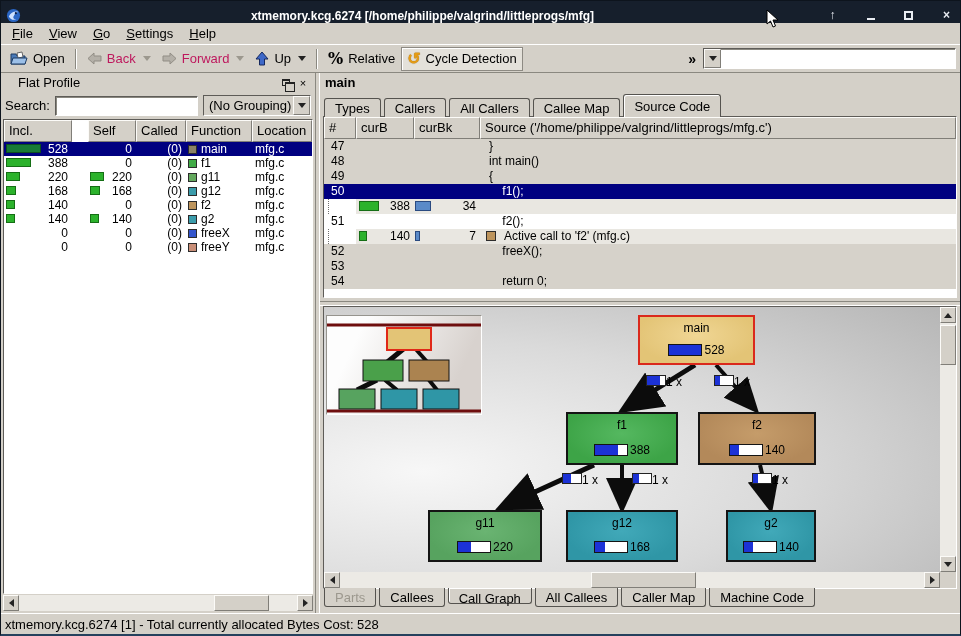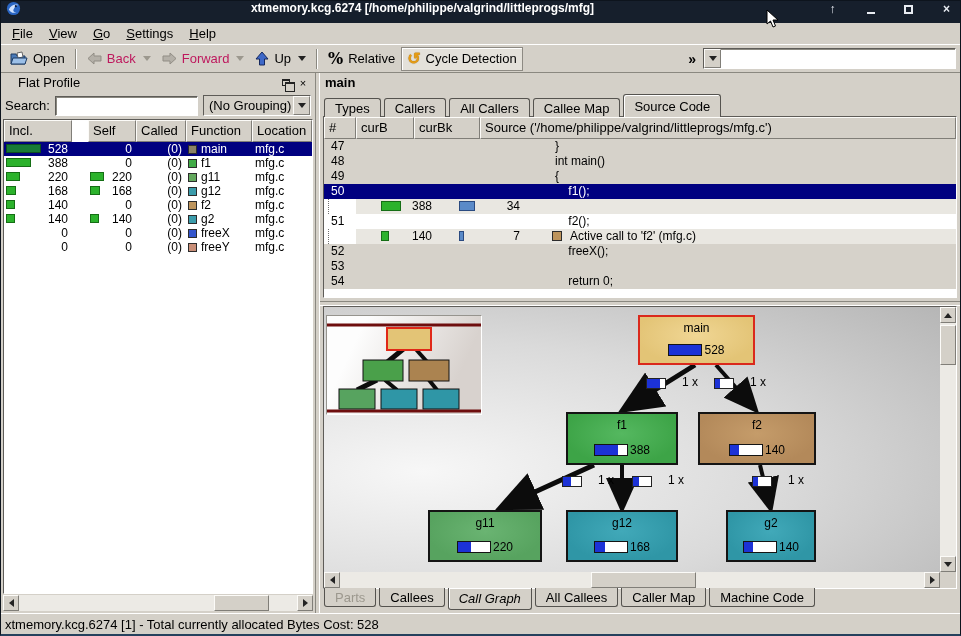--- a/index.html
+++ b/index.html
@@ -9,21 +9,21 @@
     font-size: 12px; color: #000; background: #d4d0c8;
   }
   :root {
     --face: #d4d0c8; --hl: #fcfbf8; --sh: #807e78; --dk: #4a4844;
     --sel: #000080;
   }
   .window { width: 961px; height: 636px; display: flex; flex-direction: column;
     border: 1px solid #0d141d; border-bottom: 2px solid #25415d; background: var(--face); position: relative; }
 
   
-  .titlebar { height: 22px; background: #161f2c; display: flex; align-items: flex-start; padding: 0 5px; gap: 21px; flex: none; }
+  .titlebar { height: 22px; background: #161f2c; display: flex; align-items: flex-end; padding: 0 5px; gap: 21px; flex: none; }
   .title-text { flex: 1; text-align: center; color: #fff; font-weight: bold; font-size: 12px;
     white-space: nowrap; overflow: hidden; }
   .winbtn { width: 17px; height: 16px; color: #e8ecf2; display: flex; align-items: center; justify-content: center;
     font-size: 12px; font-weight: bold; }
   .glyph-min { width: 8px; height: 2px; background: #e8ecf2; margin-top: 7px; }
   .glyph-max { width: 9px; height: 9px; border: 2px solid #e8ecf2; }
 
   
   .menubar { height: 22px; display: flex; align-items: center; padding: 0 3px; gap: 0;
     border-bottom: 1px solid #fff; flex: none; font-size: 13px; }
@@ -101,21 +101,21 @@
   
   .fn-title { height: 18px; padding: 2px 5px 0; font-weight: bold; font-size: 13px; flex: none; }
   .tabbar { display: flex; align-items: flex-end; padding: 2px 4px 0; flex: none; position: relative; z-index: 2; }
   .tab { border: 1px solid #55534f; border-bottom: none; border-radius: 3px 3px 0 0; background: var(--face);
     padding: 2px 10px 2px; margin-right: 3px; font-size: 13px; height: 19px; position: relative; top: 1px; }
   .tab.active { height: 23px; padding-top: 4px; top: 1px; box-shadow: inset 1px 1px 0 #fff; }
   .tab.disabled { color: #9c988e; border-color: #8d8a83; }
   .src-table { flex: 1; margin: 0 3px 3px; border: 1px solid; border-color: #5e5c58 #fff #fff #5e5c58;
     background: #fff; overflow: hidden; display: flex; flex-direction: column; position: relative; z-index: 1; }
   .src-c1 { width: 32px; } .src-c2 { width: 58px; } .src-c3 { width: 66px; } .src-c4 { flex: 1; }
-  .src-row { display: flex; height: 15px; line-height: 15px; flex: none; gap: 22px; }
+  .src-row { display: flex; height: 15px; line-height: 15px; flex: none; }
   .bg-g { background: #d6d2ca; } .bg-w { background: #fff; } .bg-l { background: #e9e7e1; }
   .bg-sel { background: var(--sel); color: #fff; }
   .ln { padding-left: 7px; }
   .src-code { white-space: pre; padding-left: 9px; }
   .tree-glyph { width: 9px; height: 8px; border-left: 1px dotted #6e6e6e; border-bottom: 1px dotted #6e6e6e;
     margin: 2px 0 0 4px; }
   .minibar { position: absolute; top: 2px; height: 10px; border: 1px solid #2a2a2a; }
   .mb-green { background: #2cb22c; border-color: #156e15; }
   .mb-blue { background: #5a8ac8; border-color: #2a4a80; }
   .callrow-sw { display: inline-block; width: 10px; height: 10px; border: 1px solid #2c2c2c; margin-right: 8px; vertical-align: -1px; }
@@ -131,31 +131,31 @@
   .gv-scroll .sb-track { flex: 1; }
   .gh-scroll { position: absolute; left: 0; right: 16px; bottom: 0; height: 16px; display: flex; }
   .sb-corner { position: absolute; right: 0; bottom: 0; width: 16px; height: 16px; background: var(--face); }
 
   .gnode { position: absolute; border: 2px solid #141414; text-align: center; font-size: 12px; }
   .gnode.root { border-color: #da291c; }
   .gname { margin-top: 4px; }
   .nbar-row { position: absolute; bottom: 6px; left: 0; right: 0; display: flex; justify-content: center; align-items: center; gap: 2px; }
   .nbar { width: 34px; height: 12px; border: 1px solid #141414; background: #fff; position: relative; flex: none; }
   .nbar i, .ebar i { position: absolute; left: 0; top: 0; bottom: 0; background: #1c32d6; display: block; }
-  .edge-label { position: absolute; display: flex; align-items: flex-end; gap: 16px; font-size: 12px; white-space: nowrap; }
+  .edge-label { position: absolute; display: flex; align-items: flex-start; gap: 0; font-size: 12px; white-space: nowrap; }
   .ebar { width: 20px; height: 11px; border: 1px solid #222; background: #fff; position: relative; flex: none; }
 
   .minimap { position: absolute; left: 2px; top: 8px; width: 156px; height: 100px;
     border: 1px solid #96948e; border-right-color: #fff; border-bottom-color: #fff;
     background: linear-gradient(115deg, #fdfdfd 20%, #d8d2ce 80%); }
 
   
   .tabbar.bottom { align-items: flex-start; padding: 0 4px 2px; }
   .tabbar.bottom .tab { border: 1px solid #55534f; border-top: none; border-radius: 0 0 3px 3px; top: -1px; }
-  .tabbar.bottom .tab.active { height: 22px; padding-top: 3px; font-style: italic; }
+  .tabbar.bottom .tab.active { height: 16px; padding-top: 3px; }
 
   
   .statusbar { height: 21px; border-top: 1px solid #fff; padding: 3px 4px 0; font-size: 13px; flex: none;
     white-space: nowrap; overflow: hidden; }
 
   .cursor { position: absolute; left: 765px; top: 8px; z-index: 99; pointer-events: none; }
 </style>
 </head>
 <body>
 

